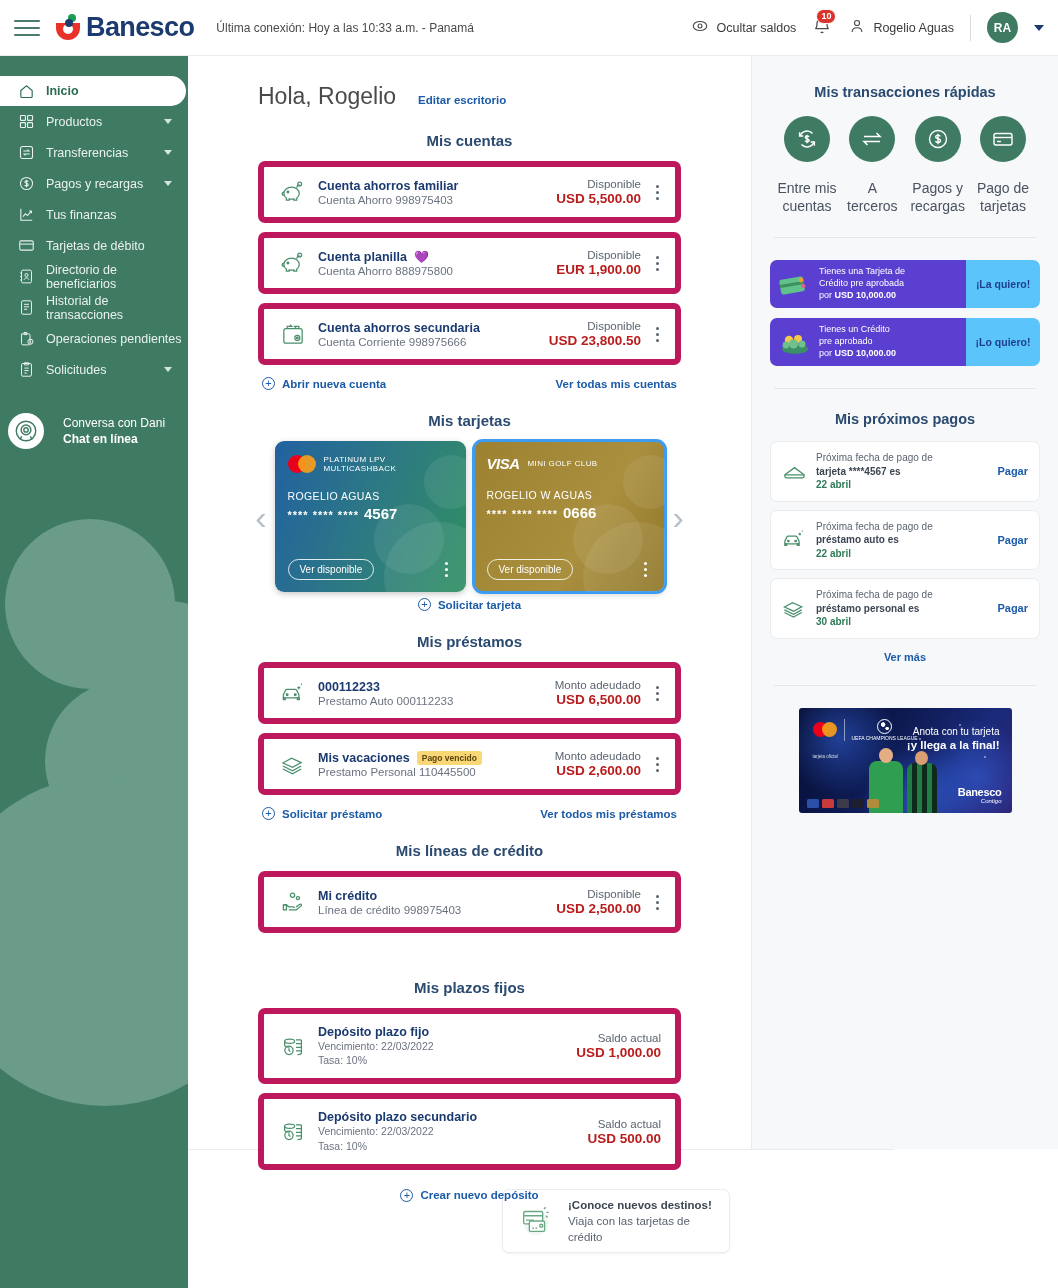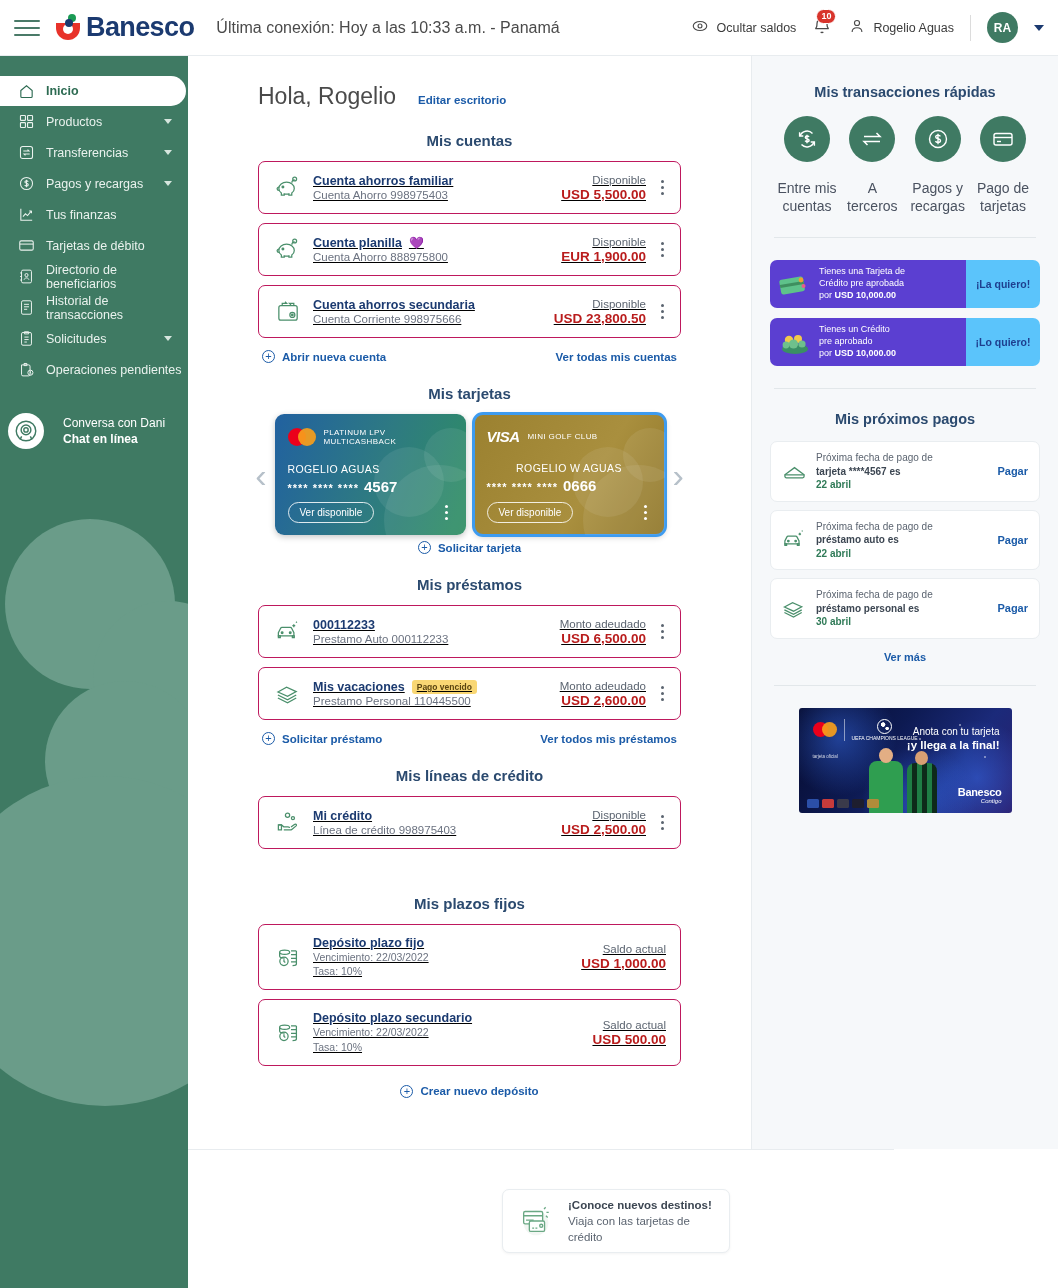--- a/index.html
+++ b/index.html
@@ -21,21 +21,21 @@
   .burger span { display:block; height:2px; background:#4a7a68; border-radius:1px; }
   .logo { margin-left:14px; display:flex; align-items:center; gap:4px; }
   .logo-mark { position:relative; width:28px; height:30px; }
   .logo-dot { position:absolute; width:8px; height:8px; border-radius:50%; background:#1a9b54; left:14px; top:1px; }
   .logo-bowl { position:absolute; left:2px; top:10px; width:24px; height:17px;
                background:#e8322a; border-radius:0 0 14px 14px; }
   .logo-inner { position:absolute; left:9px; top:11px; width:10px; height:10px;
                 border-radius:50%; background:#fff; }
   .logo-ball { position:absolute; left:11px; top:6px; width:8px; height:8px; border-radius:50%; background:#1b3a70; }
   .logo-text { font-size:27px; font-weight:bold; color:#1b3a70; letter-spacing:-0.6px; }
-  .lastconn { margin-left:22px; font-size:16px; color:#4a4a4a; }
+  .lastconn { margin-left:22px; font-size:12px; color:#4a4a4a; }
   .header-right { margin-left:auto; display:flex; align-items:center; gap:16px; padding-right:14px; }
   .hdr-item { display:flex; align-items:center; gap:7px; font-size:12.5px; color:#3b3b3b; cursor:pointer; }
   .bell-wrap { position:relative; cursor:pointer; }
   .badge { position:absolute; top:-7px; left:4px; background:#d8342c; color:#fff;
            font-size:9px; font-weight:bold; border-radius:9px; padding:1px 4px; min-width:17px;
            line-height:11px; border:1.5px solid #fff;}
   .avatar { width:31px; height:31px; border-radius:50%; background:#3f7a63; color:#fff;
             display:flex; align-items:center; justify-content:center; font-size:12px; font-weight:bold; }
   .divider-v { width:1px; height:26px; background:#dcdcdc; }
   .caret-dn { width:0;height:0;border-left:5px solid transparent;border-right:5px solid transparent;
@@ -69,23 +69,23 @@
   .dani-txt .b { font-weight:bold; }
 
   
   .main { position:absolute; top:56px; left:188px; width:563px; height:1093px;
           background:#fff; z-index:10; }
   .greet-row { display:flex; align-items:baseline; gap:22px; padding:27px 0 0 70px; }
   .greet { font-size:23px; color:#4a4a4a; font-weight:400; }
   .link-blue { color:#1b5ba8; font-size:11.5px; font-weight:bold; cursor:pointer; }
   .sec-title { text-align:center; font-size:15px; font-weight:bold; color:#2b4a6f; margin:22px 0 12px; }
   .rows { padding:0 70px; }
-  .row-card { border:1px solid #be185d; border-radius:7px; background:#fff;
+  .row-card { border:6px solid #be185d; border-radius:7px; background:#fff;
               display:flex; align-items:center; padding:11px 10px 11px 14px; margin-bottom:9px;
-              min-height:53px; cursor:pointer;text-decoration:underline; }
+              min-height:53px; cursor:pointer; }
   .row-ico { width:31px; flex:none; display:flex; align-items:center; justify-content:center; }
   .row-ico svg { width:27px; height:27px; }
   .row-mid { flex:1; padding-left:9px; min-width:0; }
   .row-name { font-size:12.5px; font-weight:bold; color:#1b3a70; display:flex; align-items:center; gap:7px; }
   .row-sub { font-size:11.5px; color:#6b7280; margin-top:1px; }
   .row-sub2 { font-size:10.5px; color:#6b7280; line-height:1.35; }
   .pill { background:#f9d774; color:#5a4410; font-size:8.5px; font-weight:bold;
           border-radius:3px; padding:2px 5px; }
   .row-right { text-align:right; padding-right:4px; }
   .row-lbl { font-size:11.5px; color:#5b6470; }
@@ -100,26 +100,26 @@
   .plus-c { width:13px;height:13px;border:1.3px solid #1b5ba8;border-radius:50%;
             display:flex;align-items:center;justify-content:center;font-size:11px;
             line-height:1; font-weight:normal; }
   .act-right { color:#1b5ba8; font-size:11.5px; font-weight:bold; cursor:pointer; }
   .act-center { display:flex; justify-content:center; padding-top:6px; }
 
   
   .carousel { display:flex; align-items:center; justify-content:center; gap:8px; padding:0 48px; }
   .arrow { font-size:34px; color:#b6c0c9; cursor:pointer; line-height:1;
            font-family:"Liberation Sans",sans-serif; user-select:none; }
-  .ccard { width:191px; height:121px; border-radius:9px; position:relative;
+  .ccard { width:191px; height:151px; border-radius:9px; position:relative;
            overflow:hidden; padding:14px 13px; color:#fff; cursor:pointer;
            box-shadow:0 2px 6px rgba(0,0,0,.22); flex:none; }
   .ccard.mc { background:linear-gradient(110deg,#2161a0 0%,#2e7a82 52%,#2f8f62 100%); }
   .ccard.visa { background:linear-gradient(120deg,#9b8130 0%,#a98f3e 60%,#8f7629 100%);
-                outline:3px solid #3d9bf0; outline-offset:-1px;text-align:center; }
+                outline:3px solid #3d9bf0; outline-offset:-1px; }
   .ccard .blob { position:absolute; border-radius:50%; background:rgba(255,255,255,.08); }
   .b1 { width:110px;height:110px;right:-28px;bottom:-40px; }
   .b2 { width:70px;height:70px;right:22px;bottom:18px; }
   .b3 { width:54px;height:54px;right:-12px;top:14px; }
   .ccard-top { display:flex; align-items:center; gap:8px; position:relative; z-index:2; }
   .mc-logo { width:28px; height:18px; position:relative; flex:none; }
   .mc-logo i { position:absolute; width:18px;height:18px;border-radius:50%; top:0; }
   .mc-r { background:#eb001b; left:0; }
   .mc-y { background:#f79e1b; left:10px; opacity:.92; }
   .visa-logo { font-size:15px; font-weight:bold; font-style:italic; letter-spacing:-0.5px; }
@@ -366,39 +366,39 @@
             <rect x="5" y="2.5" width="14" height="19" rx="2"></rect>
             <path d="M8.5 7.5h7M8.5 11h7M8.5 14.5h4.5"></path>
           </svg>
         </span>
         <span>Historial de transacciones</span>
       </div>
 
       <div class="nav-item">
         <span class="nav-ico">
           <svg viewBox="0 0 24 24" fill="none" stroke="#eaf2ee" stroke-width="1.4">
-            <rect x="5" y="3.5" width="14" height="18" rx="2"></rect>
-              <path d="M9 2.5h6v3H9z"></path>
-            <path d="M9 10h6M9 13.5h6M9 17h3.5"></path>
-          </svg>
-        </span>
-        <span>Solicitudes</span>
-        <span class="chev"></span>
-      </div>
-
-      <div class="nav-item">
-        <span class="nav-ico">
-          <svg viewBox="0 0 24 24" fill="none" stroke="#eaf2ee" stroke-width="1.4">
             <path d="M5 5.5h10a2 2 0 0 1 2 2V19a2 2 0 0 1-2 2H7a2 2 0 0 1-2-2z"></path>
             <path d="M8.5 3.5h4v3h-4z"></path>
               <circle cx="17.5" cy="16.5" r="3.6"></circle>
             <path d="M17.5 14.6v2l1.3 1"></path>
           </svg>
         </span>
         <span>Operaciones pendientes</span>
+      </div>
+
+      <div class="nav-item">
+        <span class="nav-ico">
+          <svg viewBox="0 0 24 24" fill="none" stroke="#eaf2ee" stroke-width="1.4">
+            <rect x="5" y="3.5" width="14" height="18" rx="2"></rect>
+              <path d="M9 2.5h6v3H9z"></path>
+            <path d="M9 10h6M9 13.5h6M9 17h3.5"></path>
+          </svg>
+        </span>
+        <span>Solicitudes</span>
+        <span class="chev"></span>
       </div>
 
       <div class="dani">
         <div class="dani-circle">
           <svg viewBox="0 0 24 24" width="26" height="26" fill="none" stroke="#3f7a63" stroke-width="1.3">
             <circle cx="12" cy="12" r="9"></circle>
               <circle cx="12" cy="11" r="4.5"></circle>
               <circle cx="12" cy="11" r="2"></circle>
             <path d="M8 17l-1.6 3M16 17l1.6 3"></path>
           </svg>

